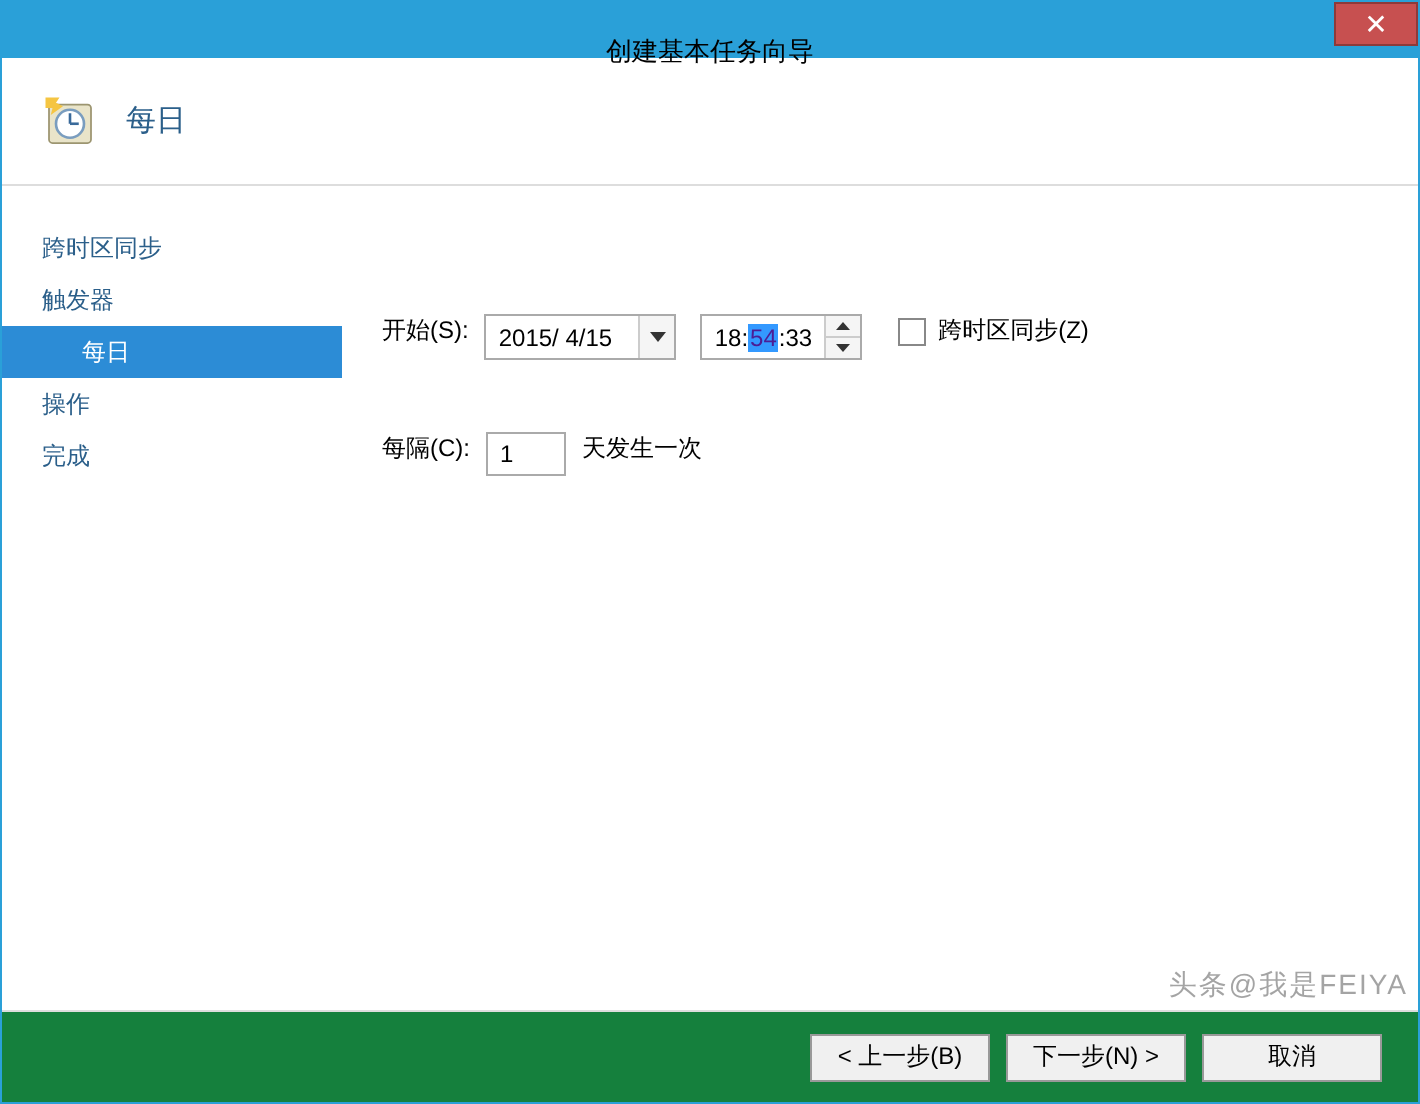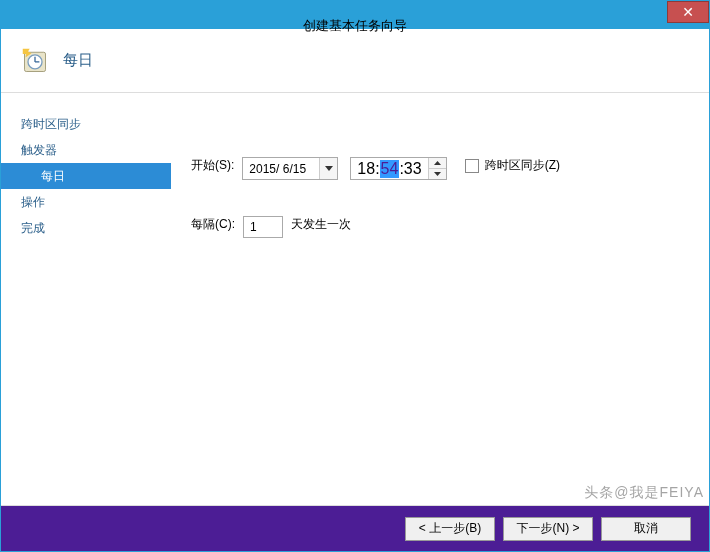--- a/index.html
+++ b/index.html
@@ -139,21 +139,21 @@
       align-items: stretch;
       border: 1px solid #aaa;
       background: #fff;
       height: 23px;
       margin-left: 4px;
     }
     .time-val {
       padding: 0 6px;
       display: flex;
       align-items: center;
-      font-size: 16px;
+      font-size: 12px;
       white-space: pre;
     }
     .time-sel {
       background: #3399ff;
       color: #4c1d95;
       padding: 0 1px;
     }
     .spinner {
       width: 18px;
       border-left: 1px solid #ccc;
@@ -193,21 +193,21 @@
       font-family: inherit;
     }
     .footer {
       height: 46px;
       border-top: 1px solid #ddd;
       display: flex;
       align-items: center;
       justify-content: flex-end;
       padding-right: 18px;
       gap: 8px;
-      background: #4c1d95;
+      background: #15803d;
     }
     .btn {
       height: 24px;
       min-width: 90px;
       border: 1px solid #999;
       background: #f0f0f0;
       font-size: 12px;
       cursor: pointer;
       display: flex;
       align-items: center;
@@ -261,21 +261,21 @@
       <div class="sidebar-item">操作</div>
       <div class="sidebar-item">完成</div>
     </div>
 
     <div class="content">
 
       <div class="row">
         <span class="label">开始(S):</span>
 
         <div class="date-box">
-          <span class="date-val">2015/ 6/15</span>
+          <span class="date-val">2015/ 4/15</span>
           <div class="dropdown-btn">
             <svg width="8" height="5">
                 <polygon points="0,0 8,0 4,5" fill="#333"></polygon>
               </svg>
           </div>
         </div>
 
         <div class="time-box">
           <span class="time-val"><span>18</span>:<span class="time-sel">54</span>:<span>33</span></span>
           <div class="spinner">

